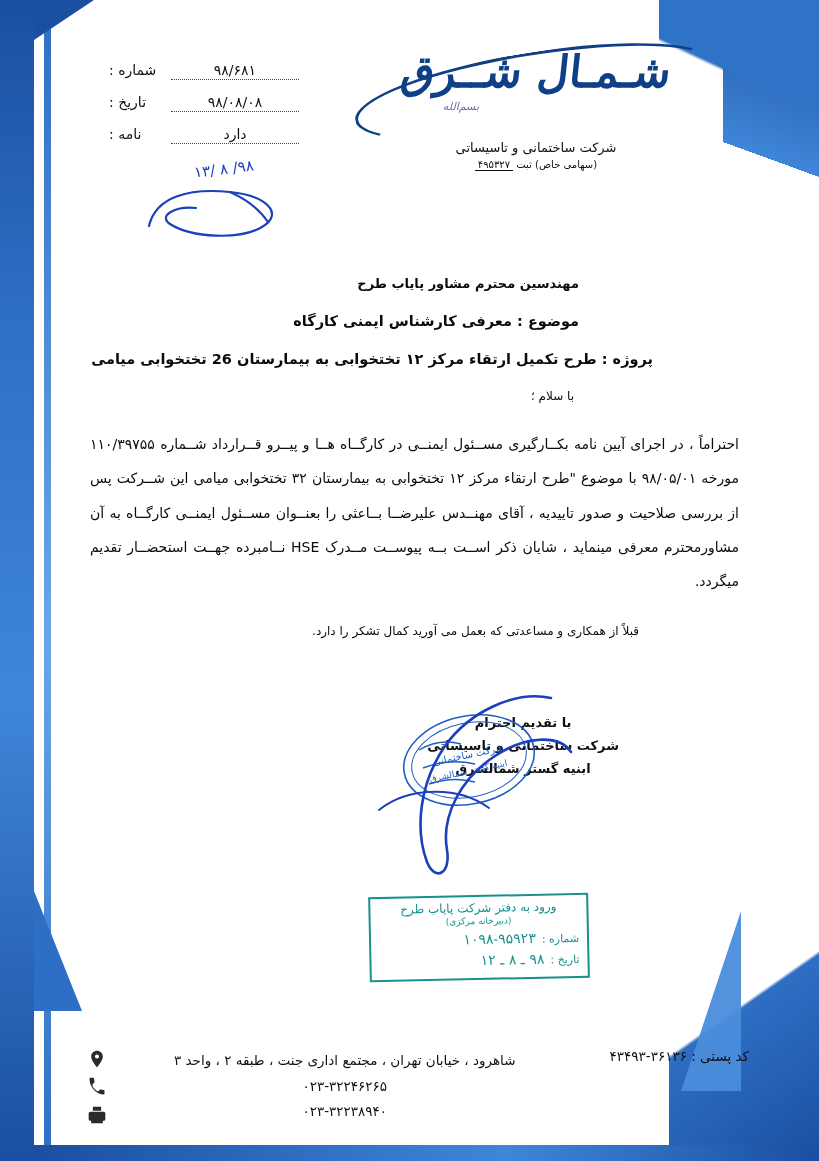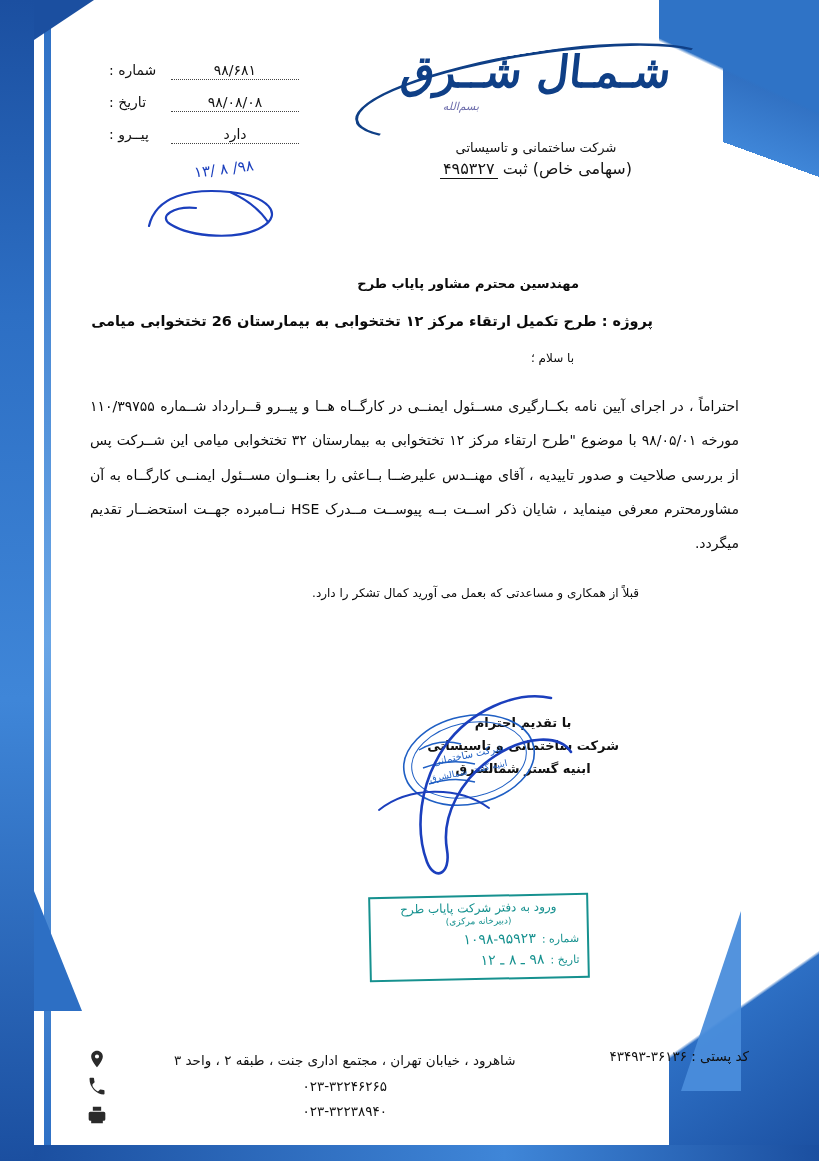--- a/index.html
+++ b/index.html
@@ -95,21 +95,21 @@
     left: -18px; top: 6px; width: 360px; height: 74px;
     border: 3px solid #0f3f86;
     border-radius: 50%;
     border-color: #0f3f86 transparent transparent #0f3f86;
     transform: rotate(-9deg);
   }
   .company-line {
     font-size: 13px; color: #111; margin-top: 8px; direction: rtl;
   }
   .company-line2 {
-    font-size: 16px; color: #111; margin-top: 4px; direction: rtl;
+    font-size: 10px; color: #111; margin-top: 4px; direction: rtl;
   }
   .reg-num {
     display: inline-block;
     border-bottom: 1px solid #111;
     padding: 0 3px;
   }
 
   
   .meta {
     position: absolute; top: 62px; right: 520px; width: 190px;
@@ -271,33 +271,34 @@
     <div class="meta-row">
       <span class="meta-value num">۹۸/۶۸۱</span>
       <span class="meta-label">شماره :</span>
     </div>
     <div class="meta-row">
       <span class="meta-value num">۹۸/۰۸/۰۸</span>
       <span class="meta-label">تاریخ :</span>
     </div>
     <div class="meta-row">
       <span class="meta-value">دارد</span>
-      <span class="meta-label">پیــرو :</span>
+      <span class="meta-label">نامه :</span>
     </div>
   </div>
 
   <div class="hand-date num">۹۸/ ۸ /۱۳</div>
 
   <svg class="sig-top" viewBox="0 0 150 75">
     <path d="M5 46 C 12 16, 46 8, 86 12 C 124 16, 140 34, 118 47 C 96 60, 48 58, 26 44 C 14 36, 30 26, 52 28" fill="none" stroke="#1b3fbd" stroke-width="2.2" stroke-linecap="round"></path>
     <path d="M86 12 C 104 20, 116 30, 124 42" fill="none" stroke="#1b3fbd" stroke-width="2" stroke-linecap="round"></path>
   </svg>
 
   <div class="body">
     <div class="addressee">مهندسین محترم مشاور پایاب طرح</div>
+    <div class="subject">موضوع : معرفی کارشناس ایمنی کارگاه</div>
     <div class="project">پروژه : طرح تکمیل ارتقاء مرکز ۱۲ تختخوابی به بیمارستان 26 تختخوابی میامی</div>
     <div class="salam">با سلام ؛</div>
     <p class="para">احتراماً ، در اجرای آیین نامه بکــارگیری مســئول ایمنــی در کارگــاه هــا  و پیــرو قــرارداد شــماره ۱۱۰/۳۹۷۵۵ مورخه ۹۸/۰۵/۰۱ با موضوع "طرح ارتقاء مرکز ۱۲ تختخوابی به بیمارستان ۳۲ تختخوابی میامی این شــرکت پس از بررسی صلاحیت و صدور تاییدیه ، آقای مهنــدس علیرضــا بــاعثی را بعنــوان مســئول ایمنــی کارگــاه به آن مشاورمحترم معرفی مینماید ، شایان ذکر اســت بــه پیوســت مــدرک HSE نــامبرده جهــت استحضــار تقدیم میگردد.</p>
     <p class="para-thanks">قبلاً از همکاری و مساعدتی که بعمل می آورید کمال تشکر را دارد.</p>
   </div>
 
   <div class="closing">
     <div>با تقدیم احترام</div>
     <div>شرکت ساختمانی و تاسیساتی</div>
     <div>ابنیه گستر شمالشرق</div>

